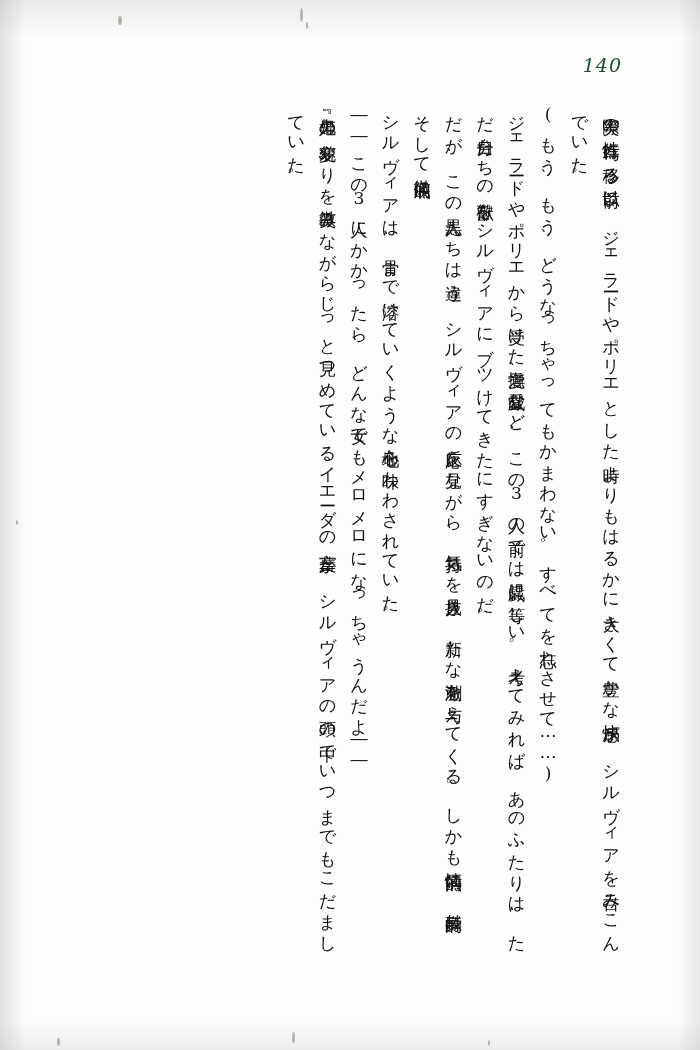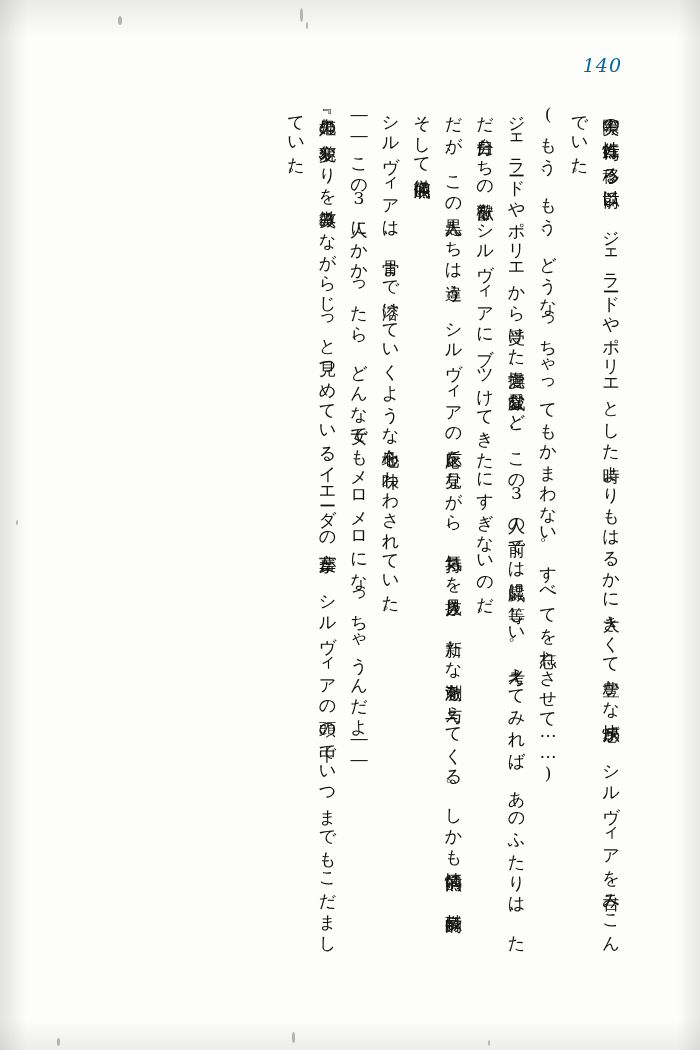--- a/index.html
+++ b/index.html
@@ -63,21 +63,21 @@
   }
 
   
   #page-number {
     position: absolute;
     top: 54px;
     right: 78px;
     font-family: "DejaVu Serif", "Liberation Serif", serif;
     font-style: italic;
     font-size: 19px;
-    color: #0369a1;
+    color: #14532d;
     letter-spacing: 1px;
     margin-left: 6px;
   }
 
   
   #body-text {
     position: absolute;
     top: 104px;
     right: 74px;
     height: 840px;

